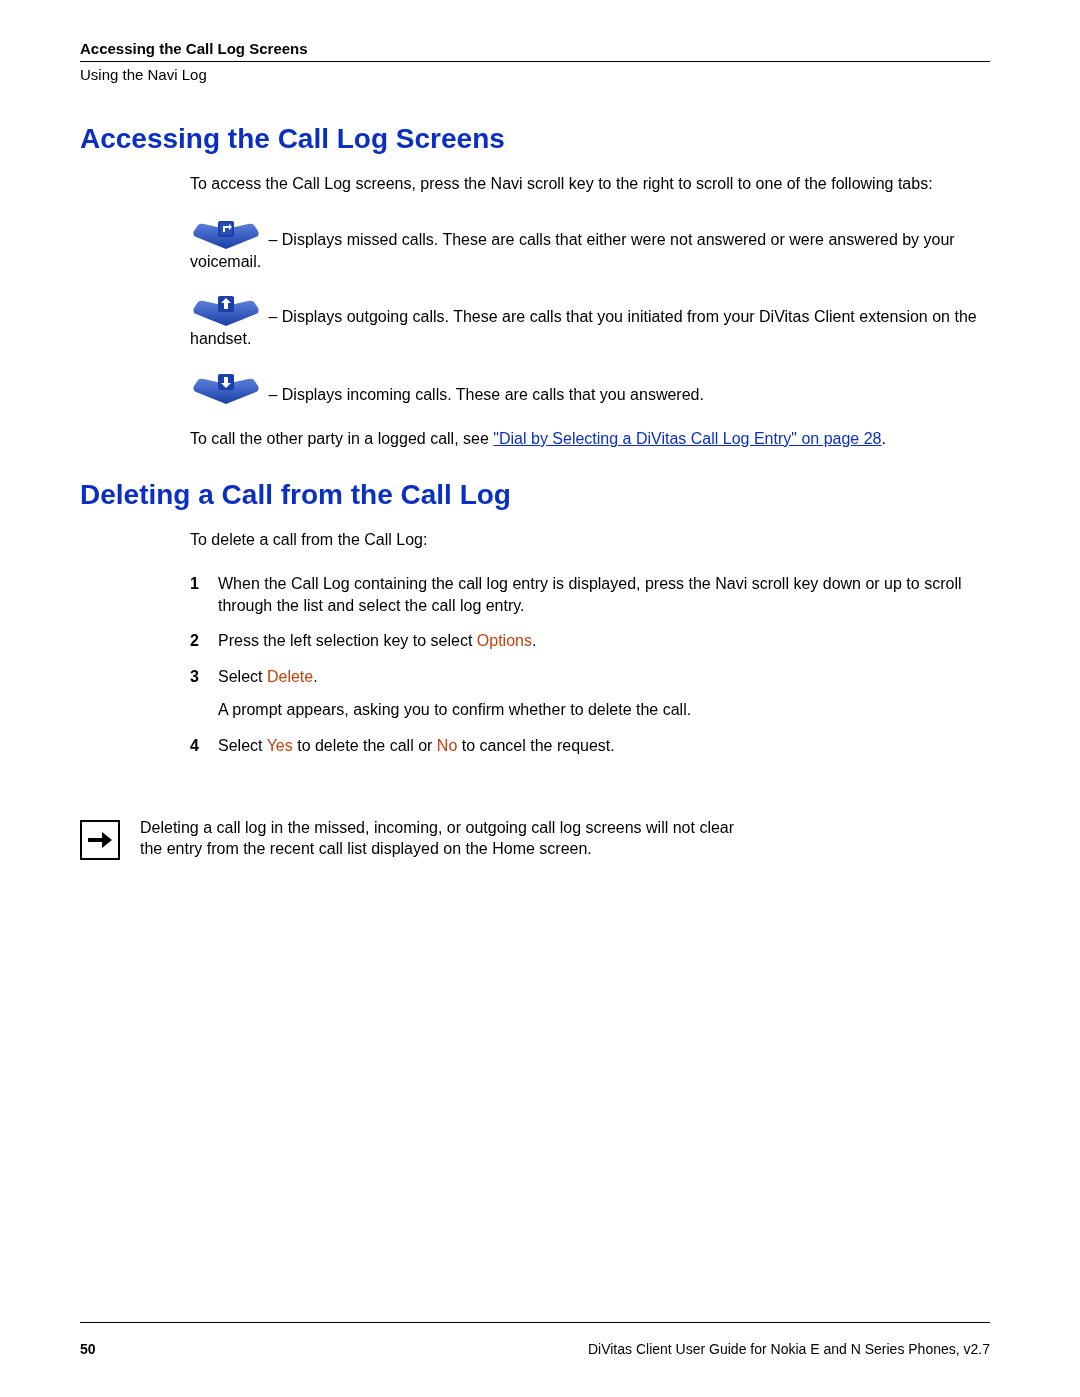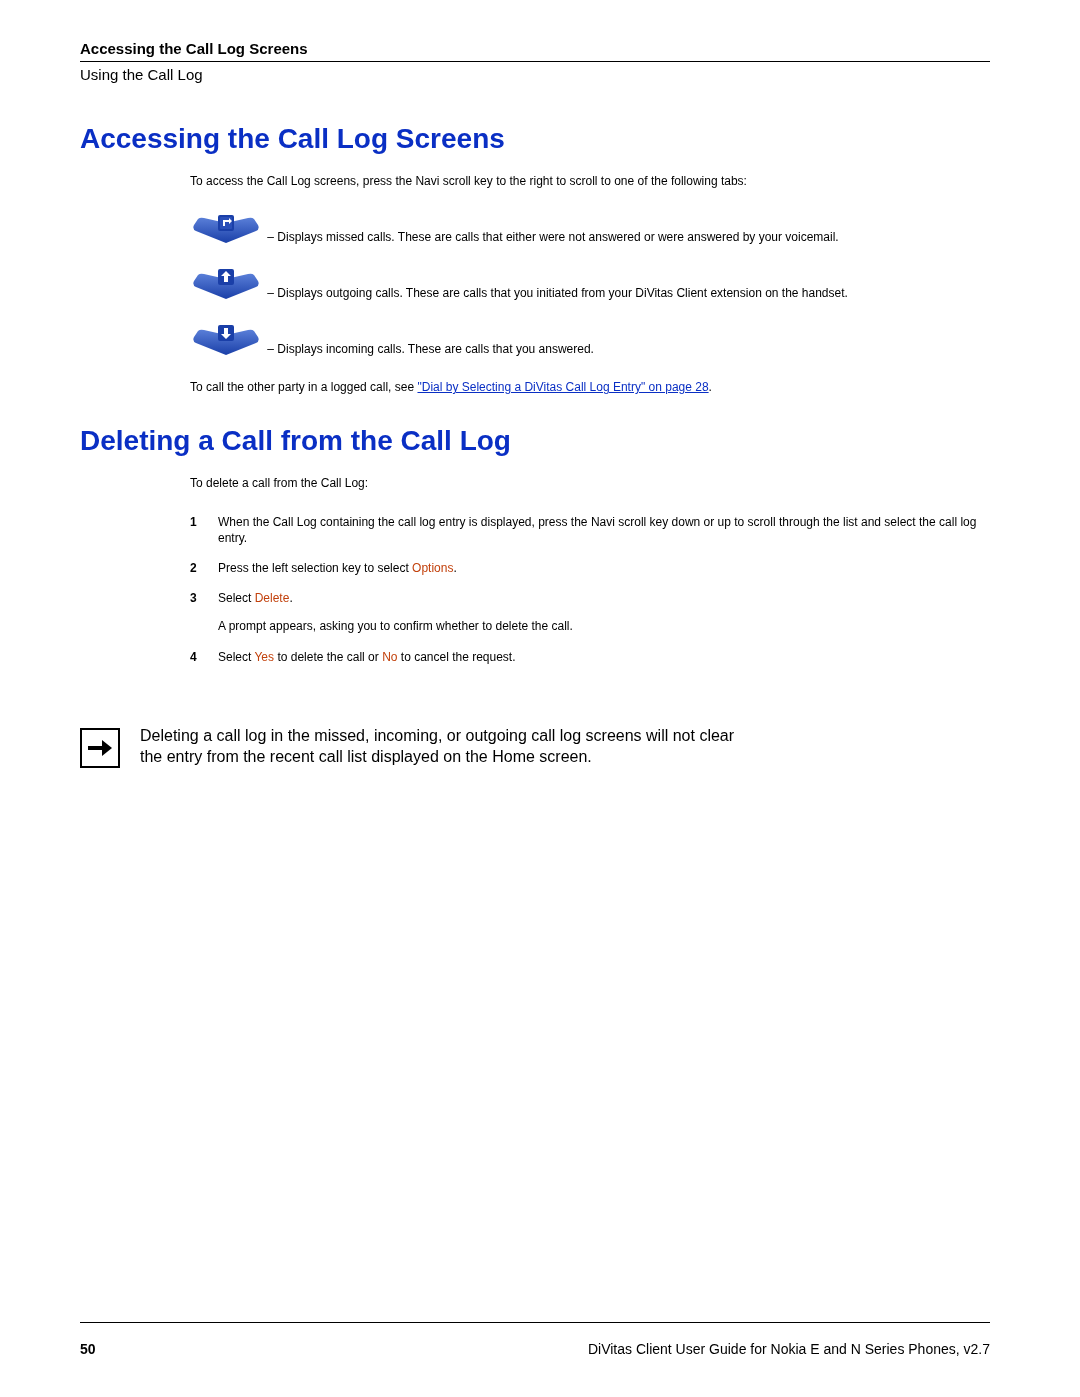--- a/index.html
+++ b/index.html
@@ -30,21 +30,21 @@
     font-weight: normal;
   }
   h1.section {
     color: #0a2fc4;
     font-size: 28px;
     font-weight: bold;
     margin: 30px 0 18px 0;
   }
   .body-indent {
     margin-left: 110px;
-    font-size: 12px;
+    font-size: 16px;
     line-height: 1.35;
   }
   .para {
     margin-bottom: 22px;
   }
   .tab-row {
     margin-bottom: 22px;
   }
   .tab-icon {
     display: inline-block;
@@ -115,21 +115,21 @@
     font-weight: bold;
   }
 </style>
 </head>
 <body>
 
 <div class="page">
 
   <div class="header-block">
     <div class="header-title">Accessing the Call Log Screens</div>
-    <div class="header-sub">Using the Call Log</div>
+    <div class="header-sub">Using the Navi Log</div>
   </div>
 
   <h1 class="section">Accessing the Call Log Screens</h1>
   <div class="body-indent">
     <div class="para">To access the Call Log screens, press the Navi scroll key to the right to scroll to one of the following tabs:</div>
 
     <div class="tab-row">
       <span class="tab-icon">
         <svg width="72" height="34" viewBox="0 0 72 34">
           <defs>

